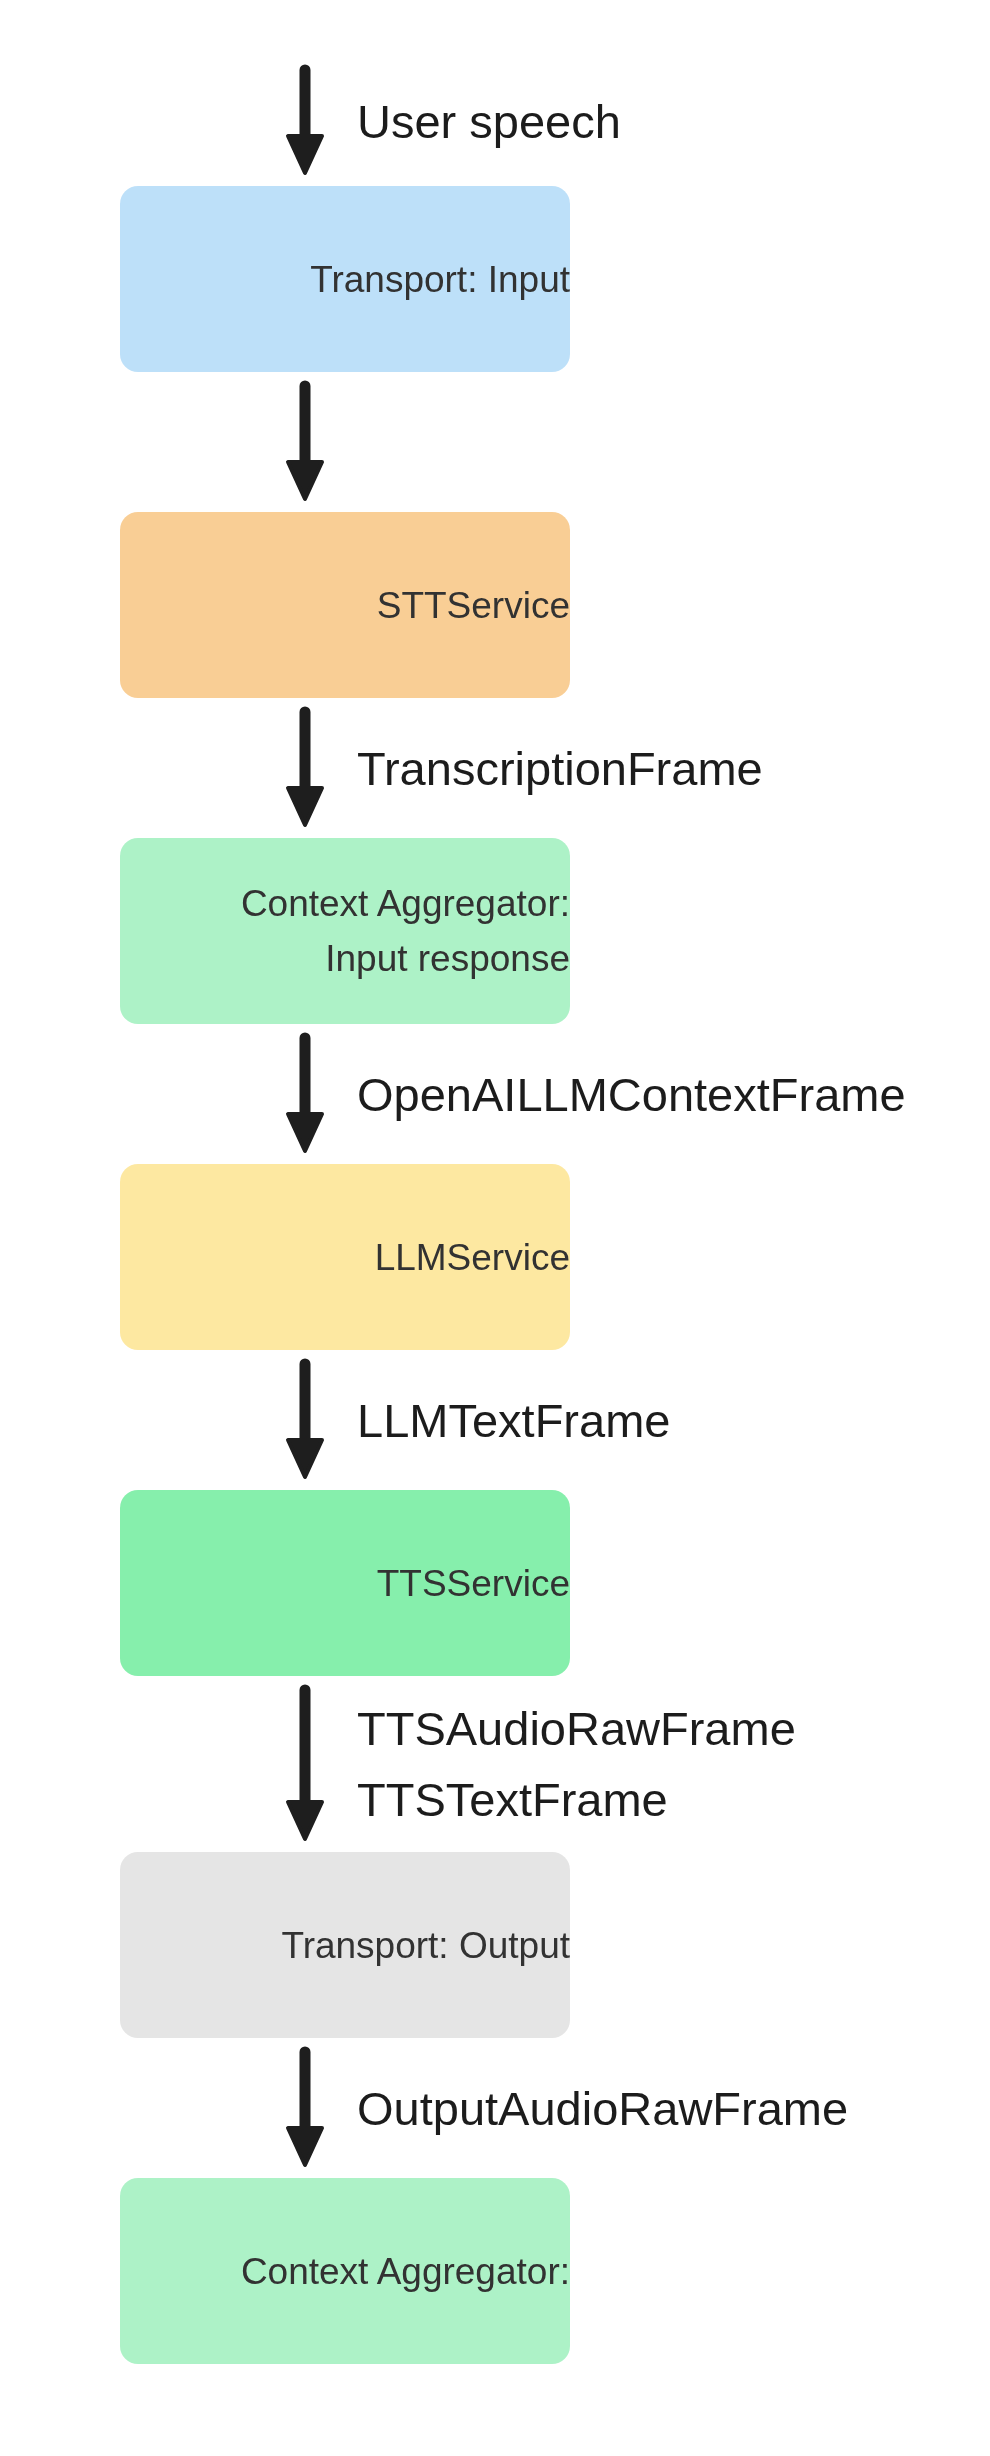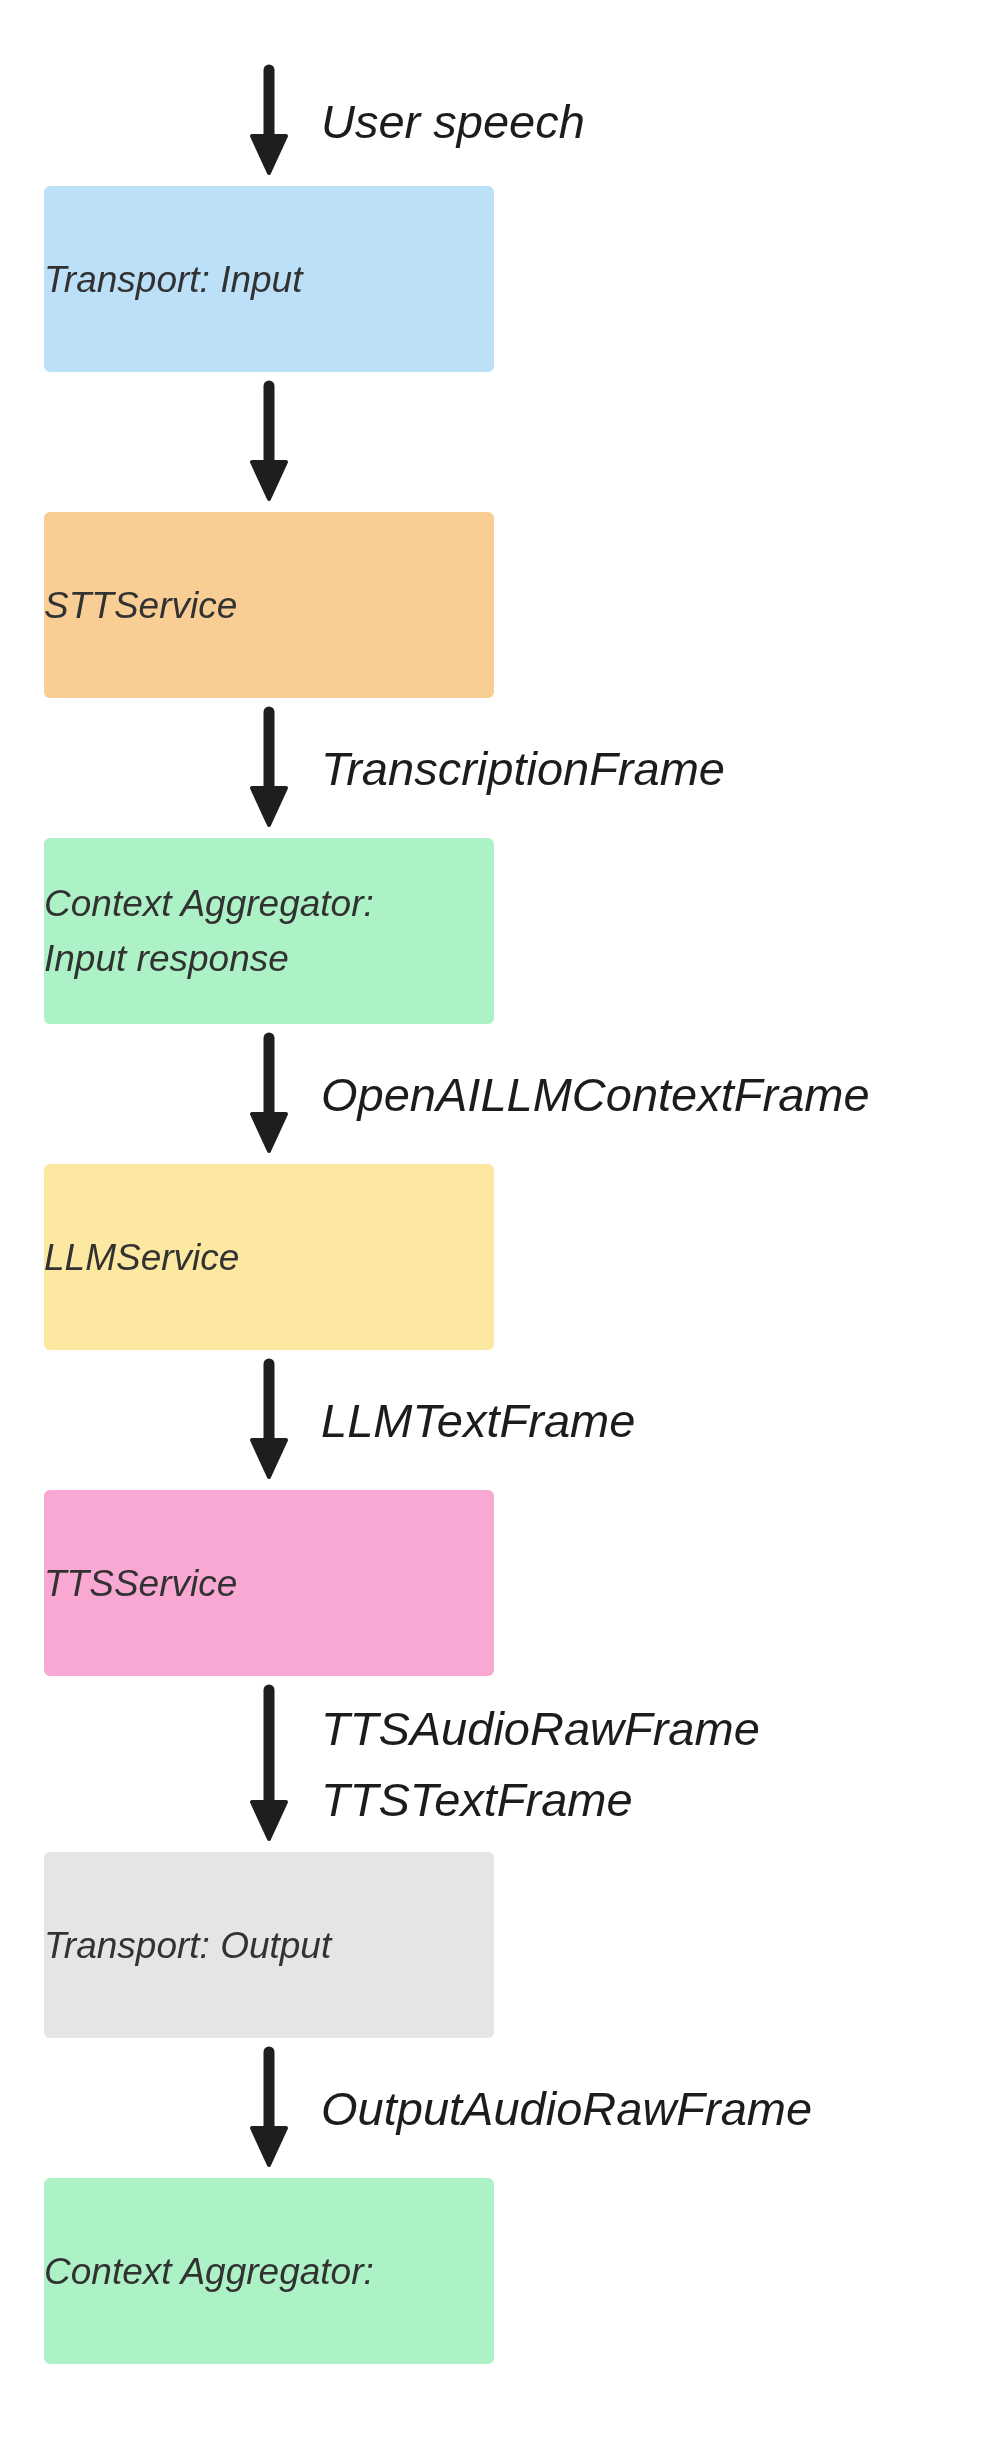--- a/index.html
+++ b/index.html
@@ -4,41 +4,41 @@
 <style>
   html, body { margin: 0; padding: 0; background: #ffffff; }
   body {
     width: 990px; height: 2456px;
     font-family: "Liberation Sans", sans-serif;
     -webkit-font-smoothing: antialiased;
   }
   .diagram {
     box-sizing: border-box;
     width: 990px; height: 2068px;
-    padding: 56px 0 0 44px;
+    padding: 56px 0 0 80px;
     display: flex;
     flex-direction: column;
     align-items: flex-start;
     color: var(--arrow-color, #1e1e1e);
-    font-style: italic;
   }
   .node {
     flex: none;
     box-sizing: border-box;
     width: 450px; height: 186px;
-    border-radius: 6px;
+    border-radius: 18px;
     display: flex;
     flex-direction: column;
-    align-items: flex-start;
+    align-items: flex-end;
     justify-content: center;
     text-align: center;
     font-size: 37px;
     font-weight: 500;
     line-height: 55px;
     color: var(--box-text-color, #323232);
+    margin-left: 40px;
   }
   .edge {
     flex: none;
     position: relative;
     width: 450px; height: 140px;
     display: flex;
     align-items: center;
     justify-content: center;
   }
   .edge.first { height: 130px; }
@@ -130,21 +130,21 @@
   <div class="edge">
     <svg width="46" height="124" viewBox="0 0 46 124" aria-hidden="true">
       <path class="arrow-stroke" d="M23 6 V 82"></path>
       <path class="arrow-head" d="M6 82 L40 82 L23 119 Z"></path>
     </svg>
     <div class="edge-label">
       <div>LLMTextFrame</div>
     </div>
   </div>
 
-  <div class="node" style="background-color: #f9a8d4;">
+  <div class="node" style="background-color: #86efac;">
     <div>TTSService</div>
   </div>
 
   <div class="edge tall">
     <svg width="46" height="160" viewBox="0 0 46 160" aria-hidden="true">
       <path class="arrow-stroke" d="M23 6 V 118"></path>
       <path class="arrow-head" d="M6 118 L40 118 L23 155 Z"></path>
     </svg>
     <div class="edge-label">
       <div>TTSAudioRawFrame</div>

